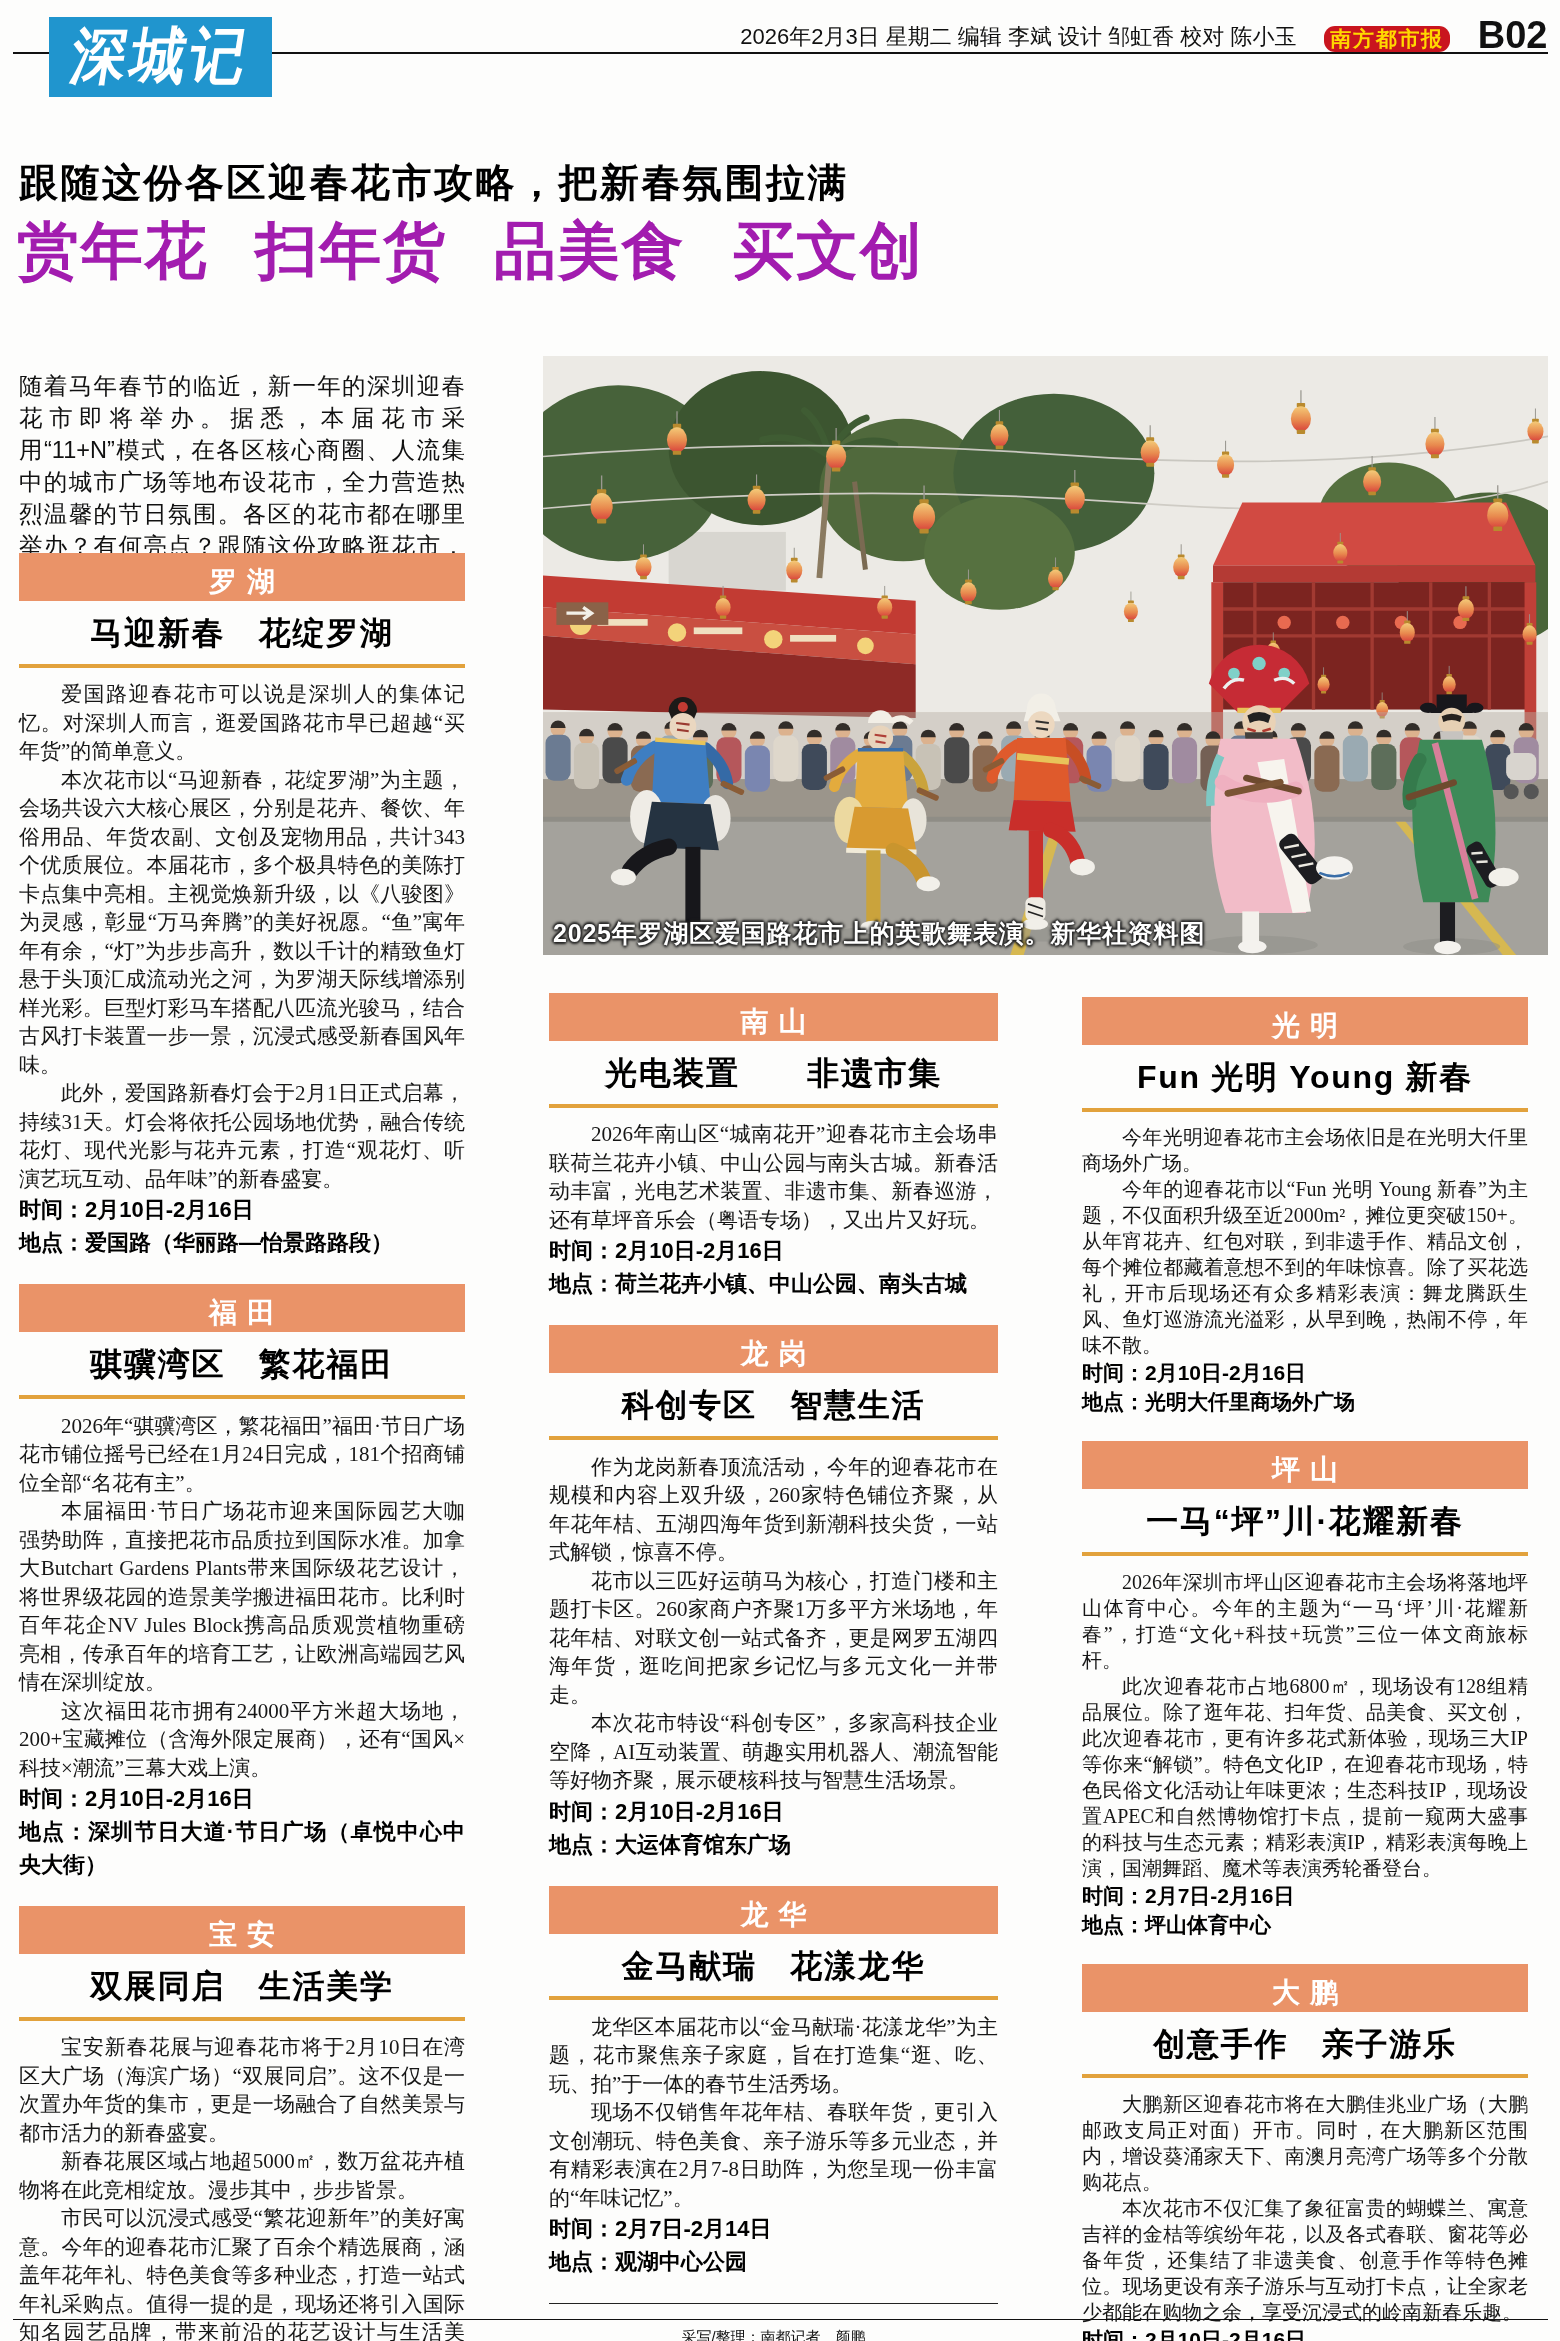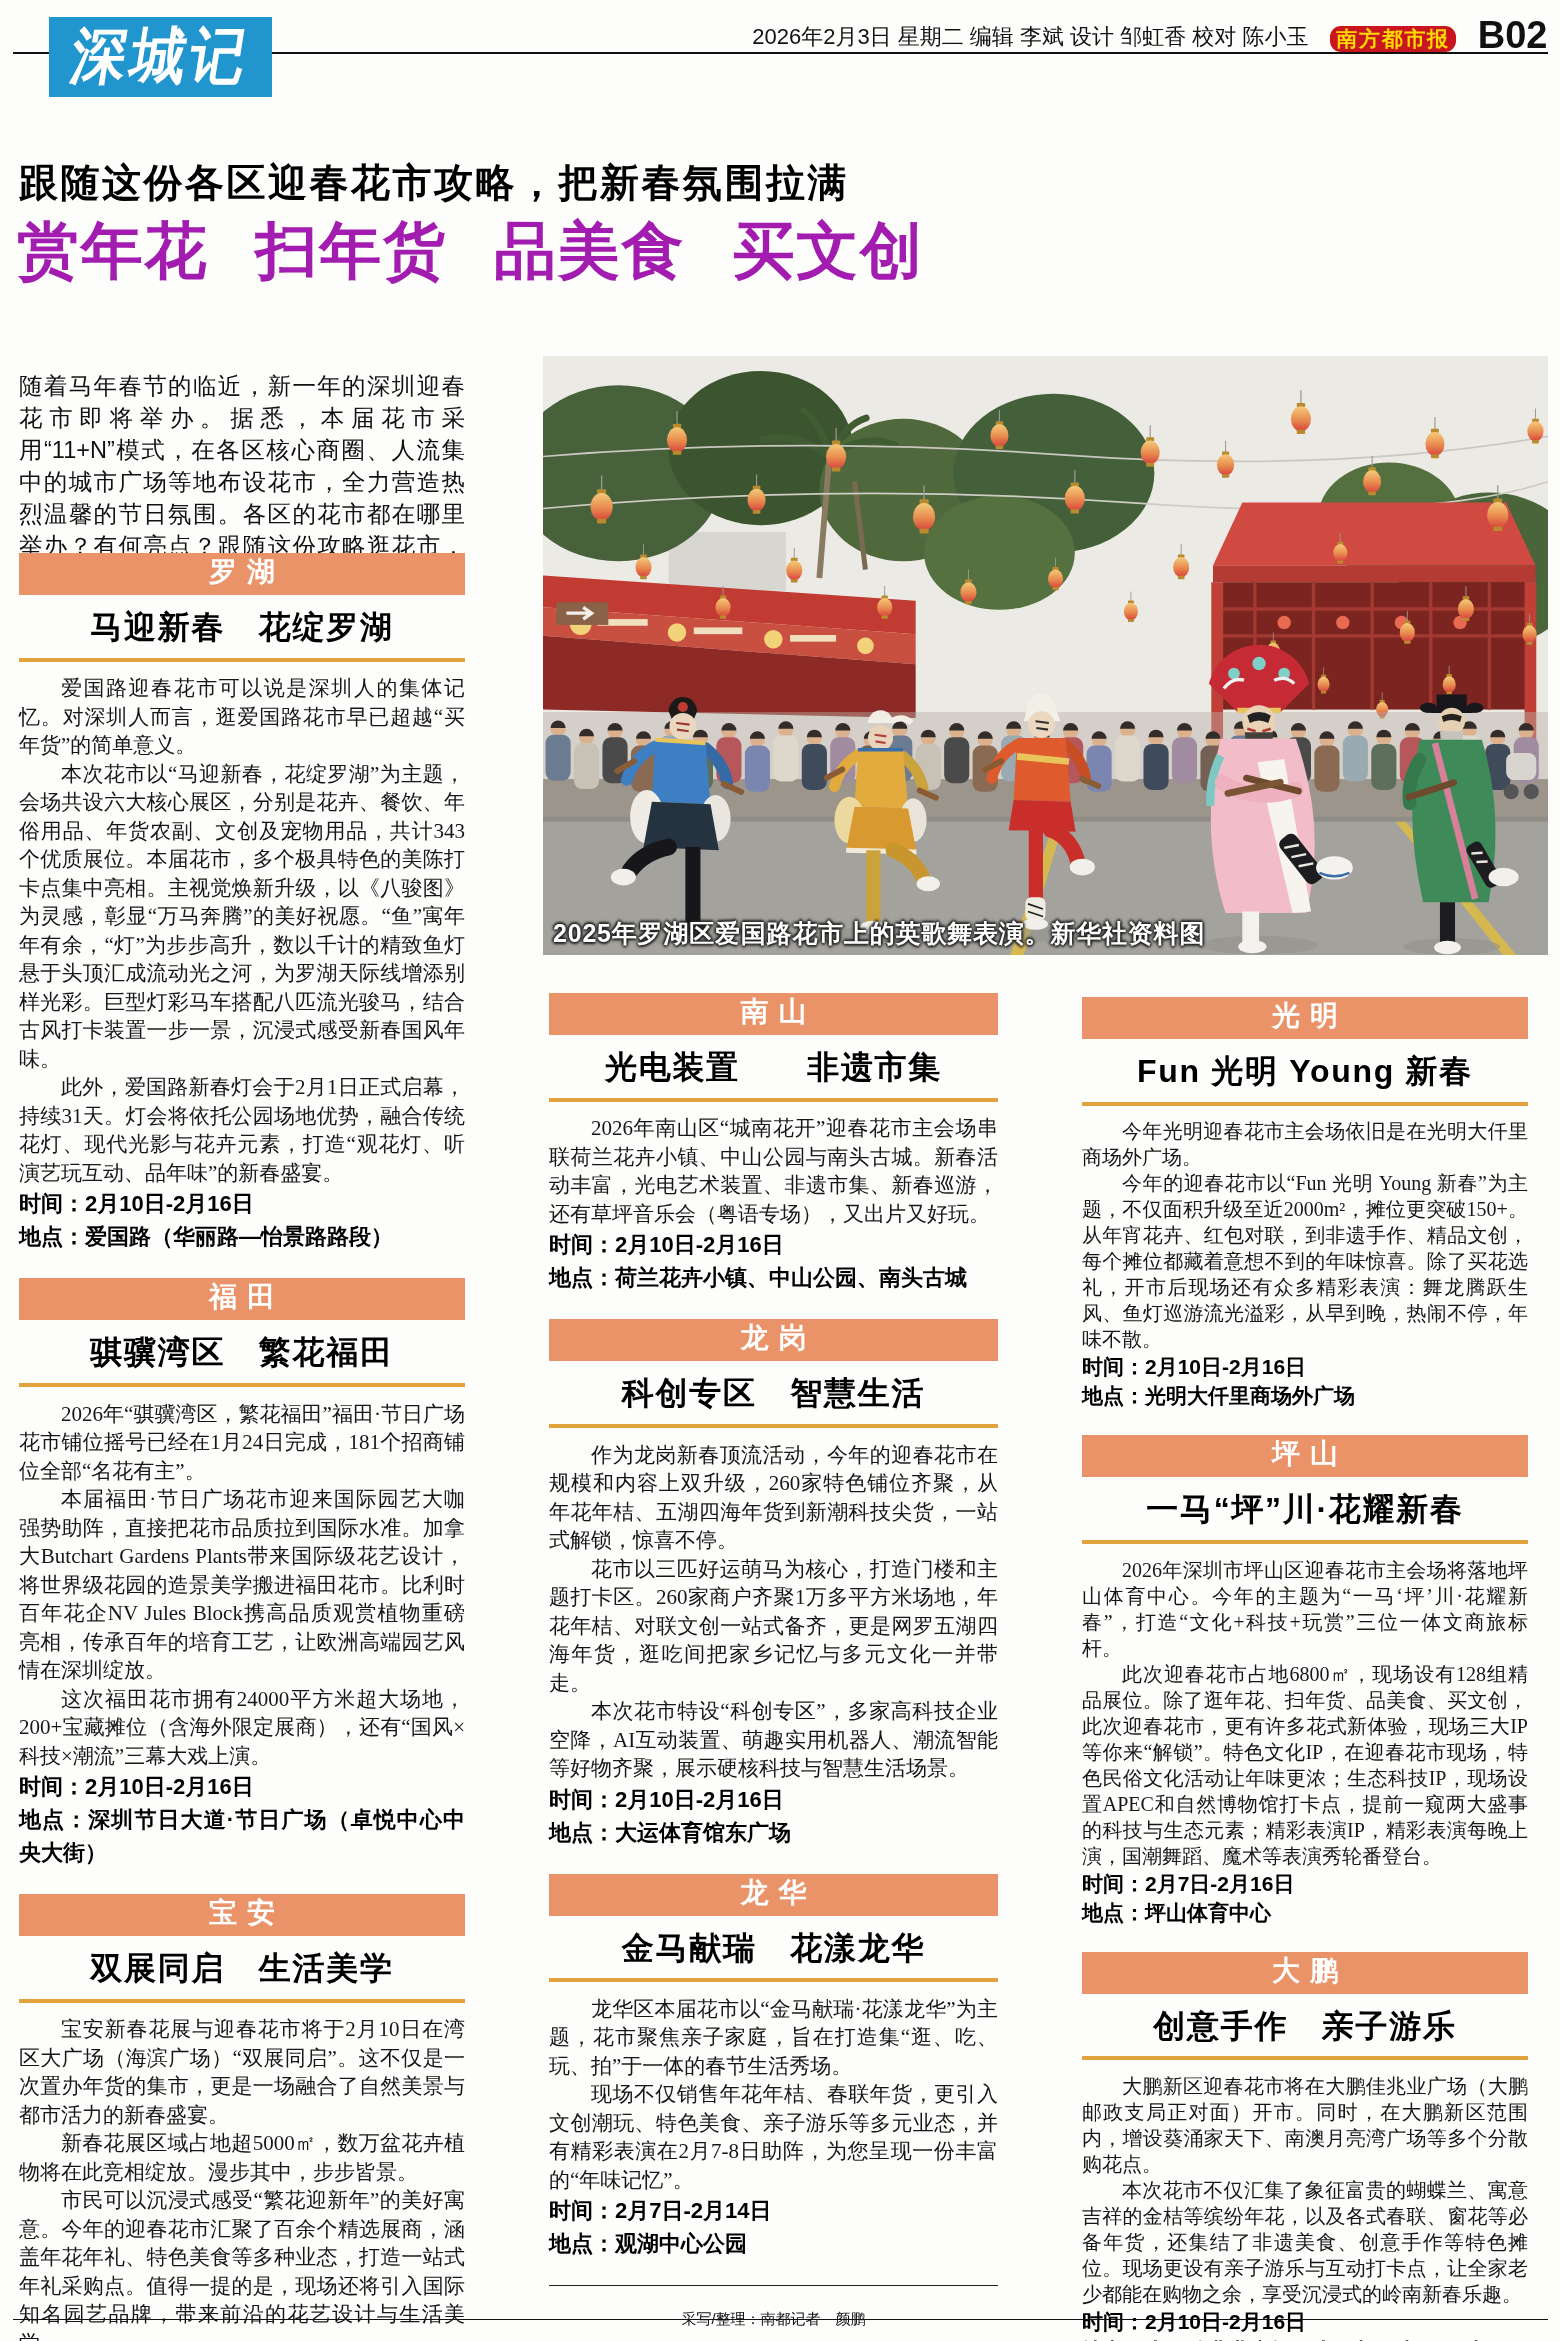--- a/index.html
+++ b/index.html
@@ -5,21 +5,21 @@
   html,body{margin:0;padding:0;}
   body{width:1560px;height:2342px;position:relative;background:#fdfdfc;
        font-family:"Liberation Serif","DejaVu Serif",serif;color:#141414;overflow:hidden;}
   .abs{position:absolute;}
   
   .masthead{left:49px;top:17px;width:223px;height:80px;background:var(--masthead_blue,#2095CE);
             display:flex;align-items:center;justify-content:center;z-index:3;}
   .masthead span{font-family:"Liberation Sans","DejaVu Sans",sans-serif;font-weight:900;
             font-size:55px;color:#fff;transform:skewX(-9deg) scaleY(1.12);letter-spacing:4.2px;}
   .topline{left:12.6px;width:1535px;top:52px;border-top:2.5px solid #111;}
-  .dateline{right:12.6px;top:11.7px;height:40px;display:flex;align-items:flex-end;gap:22px;
+  .dateline{right:12.6px;top:11.7px;height:40px;display:flex;align-items:flex-end;gap:28px;
             font-family:"Liberation Sans","DejaVu Sans",sans-serif;font-size:22px;color:#111;}
   .brand{background:var(--brand_red,#C9151E);color:var(--brand_yellow,#FFD900);
          font-weight:900;font-size:21px;padding:2.5px 5.9px;letter-spacing:1.7px;line-height:1;border-radius:11px;}
   .pageno{font-size:38px;font-weight:900;line-height:0.9;}
   
   .kicker{left:19px;top:156px;font-family:"Liberation Sans","DejaVu Sans",sans-serif;
           font-weight:700;font-size:39px;letter-spacing:2.5px;color:#000;}
   .headline{left:17px;top:209px;font-family:"Liberation Sans","DejaVu Sans",sans-serif;
           font-weight:900;font-size:62px;letter-spacing:1.7px;word-spacing:28.5px;color:#a21caf;}
   
@@ -30,22 +30,22 @@
   .photo svg{display:block;width:100%;height:100%;}
   .caption{position:absolute;left:10px;bottom:5px;font-family:"Liberation Sans","DejaVu Sans",sans-serif;
            font-weight:700;font-size:25px;color:#fff;letter-spacing:0.8px;
            text-shadow:1.7px 0 2.5px #222,-1.7px 0 2.5px #222,0 1.7px 2.5px #222,0 -1.7px 2.5px #222;}
   
   .col{position:absolute;}
   .col-left{left:19px;top:553px;width:446px;}
   .col-mid{left:549px;top:993px;width:449px;}
   .col-right{left:1082px;top:997px;width:446px;}
   .section{margin-bottom:25px;}
-  .district-banner{height:42px;background:var(--banner_orange,#EA9368);display:flex;
-          align-items:flex-start;justify-content:center;}
+  .district-banner{height:48px;background:var(--banner_orange,#EA9368);display:flex;
+          align-items:flex-end;justify-content:center;}
   .district-banner span{font-family:"Liberation Sans","DejaVu Sans",sans-serif;font-weight:700;
           font-size:28px;color:#fff;letter-spacing:10px;text-indent:10px;}
   .section-title{margin:11px 0 7.5px;text-align:center;font-family:"Liberation Sans","DejaVu Sans",sans-serif;
           font-weight:800;font-size:32px;letter-spacing:1.7px;color:#000;}
   .title-rule{height:4.2px;background:var(--rule_gold,#E2A23C);margin-bottom:12.6px;}
   .body-p{margin:0;text-indent:2em;font-size:21px;line-height:28.5px;text-align:justify;color:#161616;}
   .meta-p{margin:0;font-family:"Liberation Sans","DejaVu Sans",sans-serif;font-weight:700;
           font-size:22px;line-height:33px;color:#000;text-align:justify;}
   .col-right .body-p{font-size:20px;line-height:26px;}
   .col-right .meta-p{font-size:21px;line-height:29px;}

